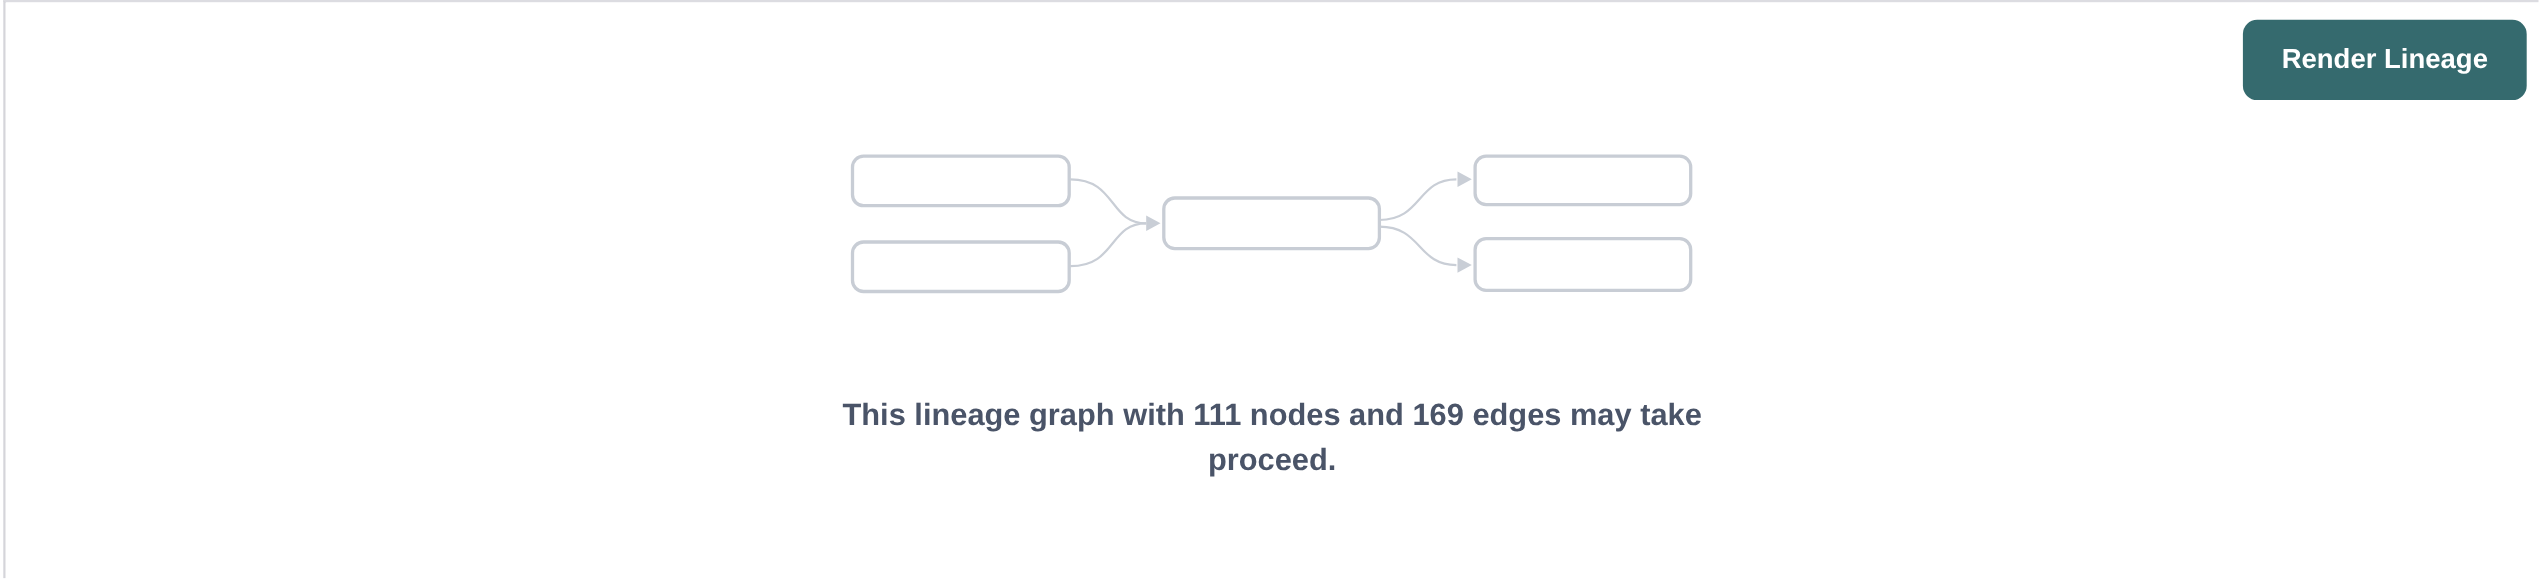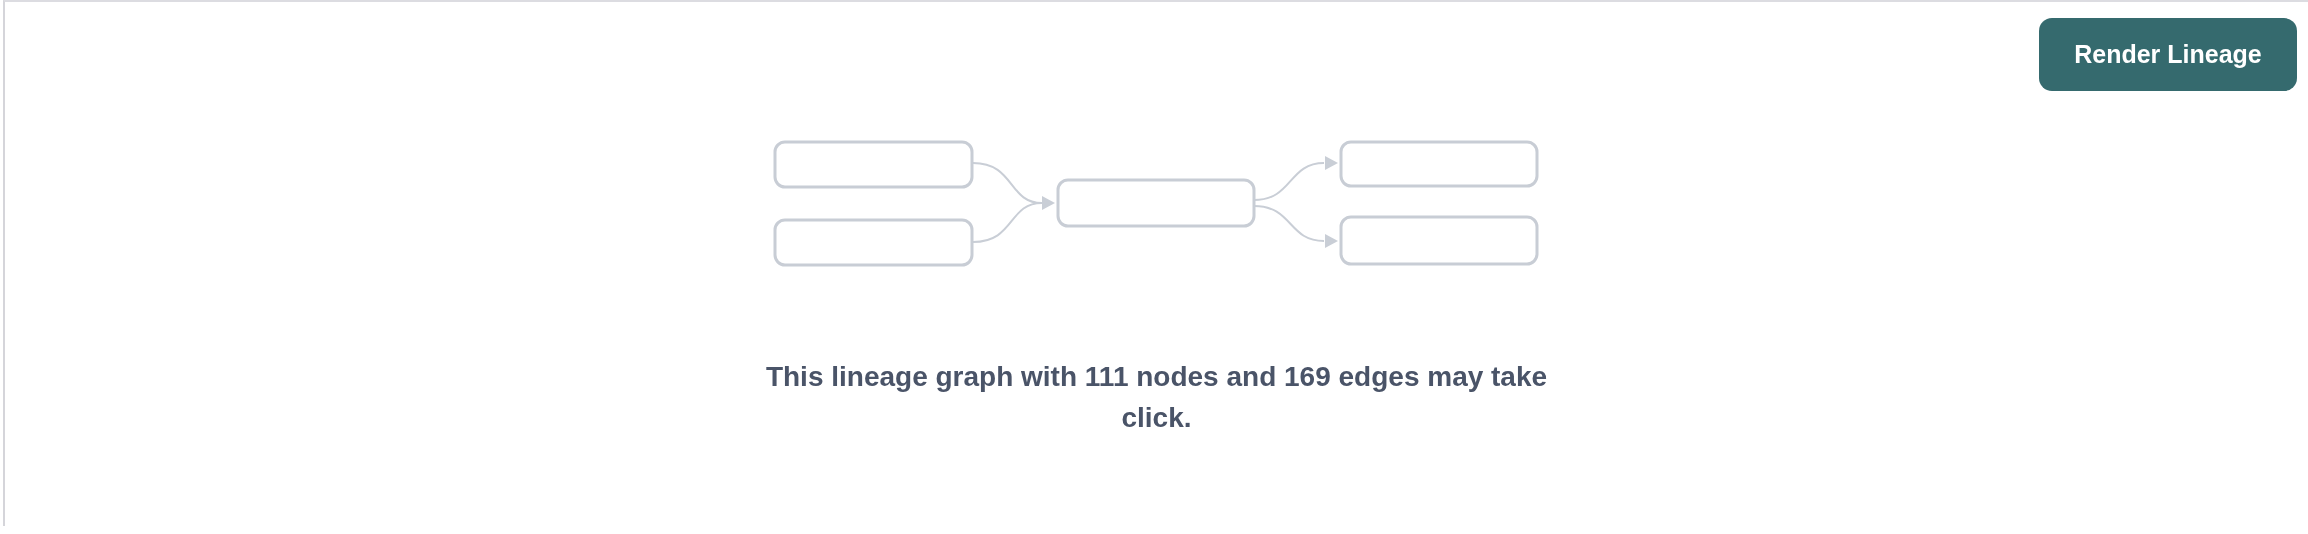--- a/index.html
+++ b/index.html
@@ -109,17 +109,17 @@
         <rect class="ph-node" x="3" y="3" width="197" height="45" rx="10"></rect>
         <rect class="ph-node" x="3" y="81" width="197" height="45" rx="10"></rect>
         <rect class="ph-node" x="286" y="41" width="196" height="46" rx="10"></rect>
         <rect class="ph-node" x="569" y="3" width="196" height="44" rx="10"></rect>
         <rect class="ph-node" x="569" y="78" width="196" height="47" rx="10"></rect>
       </svg>
     </div>
 
     <div class="message">
       <div class="line">This lineage graph with 111 nodes and 169 edges may take</div>
-      <div class="line">click.</div>
+      <div class="line">proceed.</div>
     </div>
 
   </div>
 </div>
 
 </body></html>

